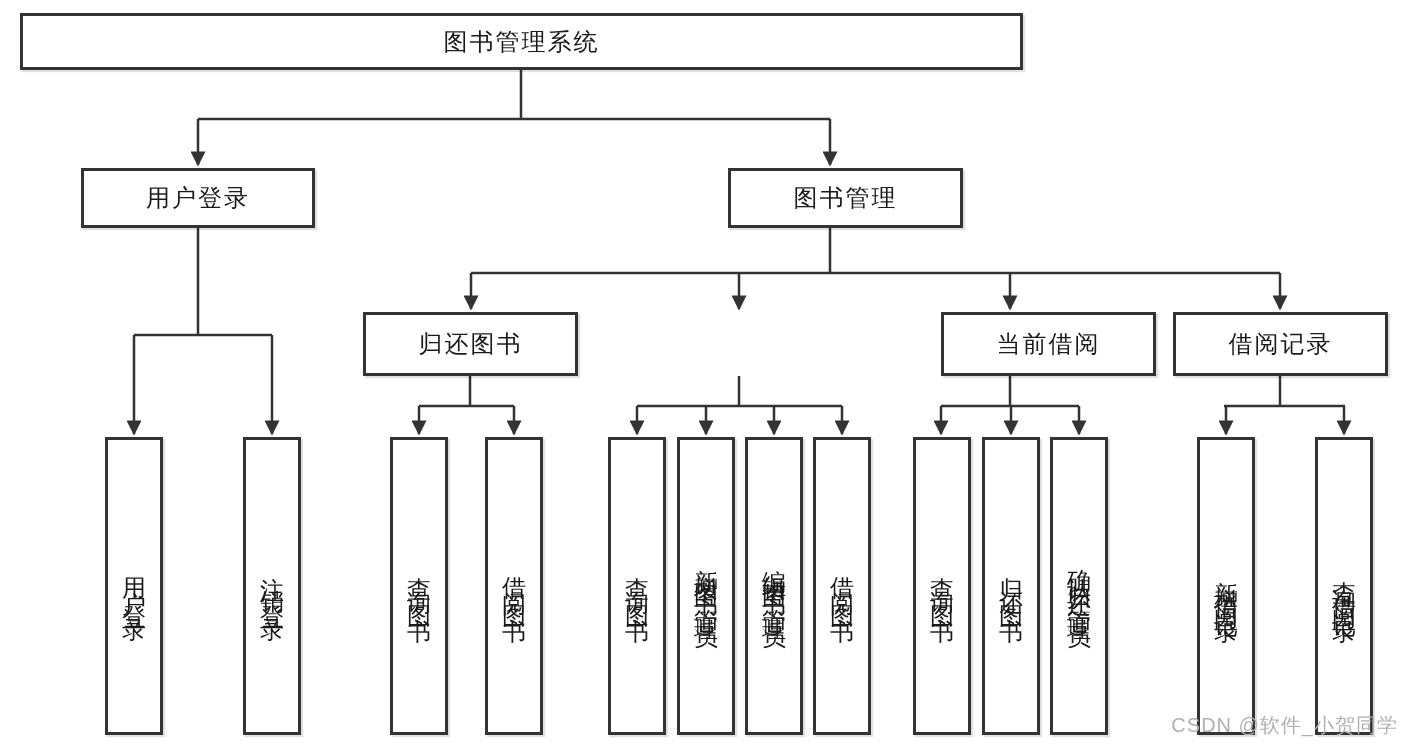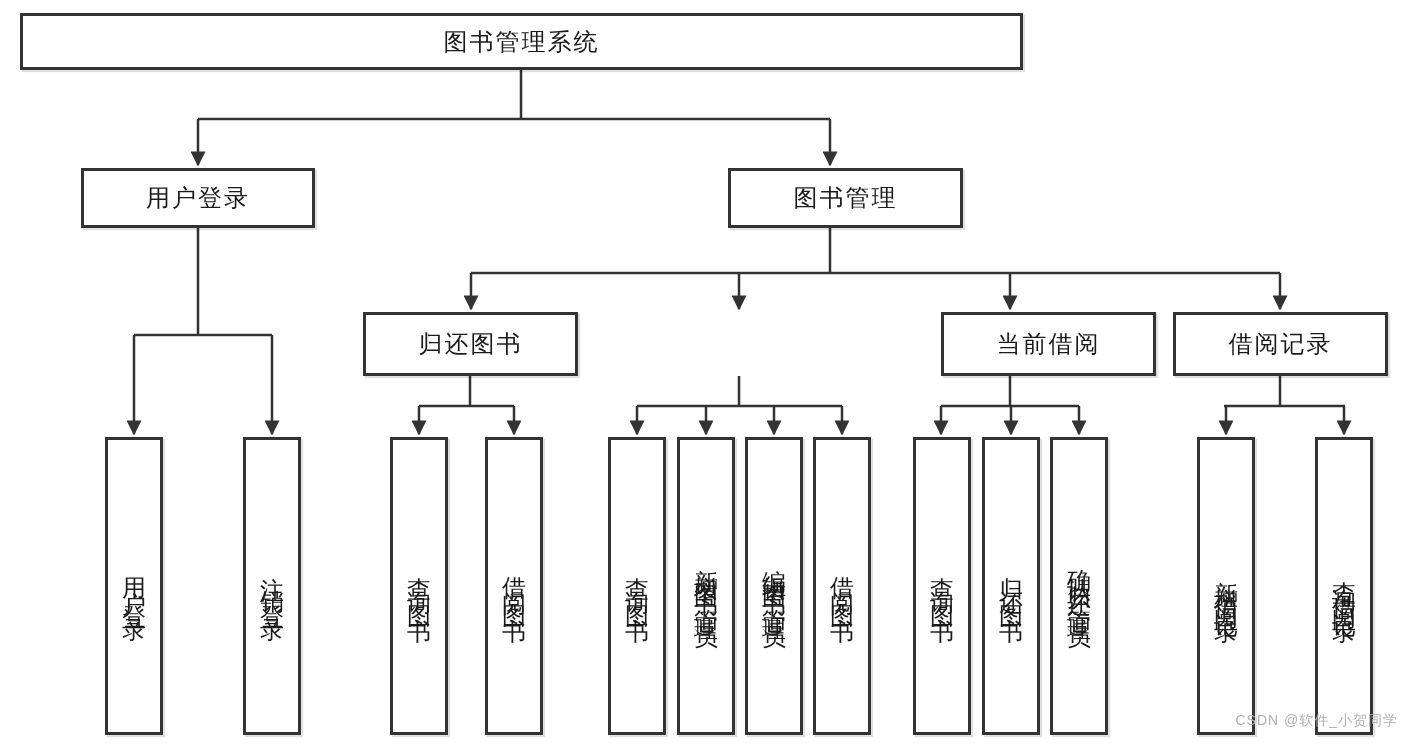--- a/index.html
+++ b/index.html
@@ -56,21 +56,21 @@
     line-height: 1;
   }
   .leaf-label.dense {
     letter-spacing: 8px;
   }
   .watermark {
     position: absolute;
     top: 712px;
     right: 7px;
     z-index: 5;
-    font-size: 14px;
+    font-size: 20px;
     color: #b0b0b0;
     letter-spacing: 1px;
     white-space: nowrap;
   }
 </style>
 </head>
 <body>
 
 <div class="stage">
 

